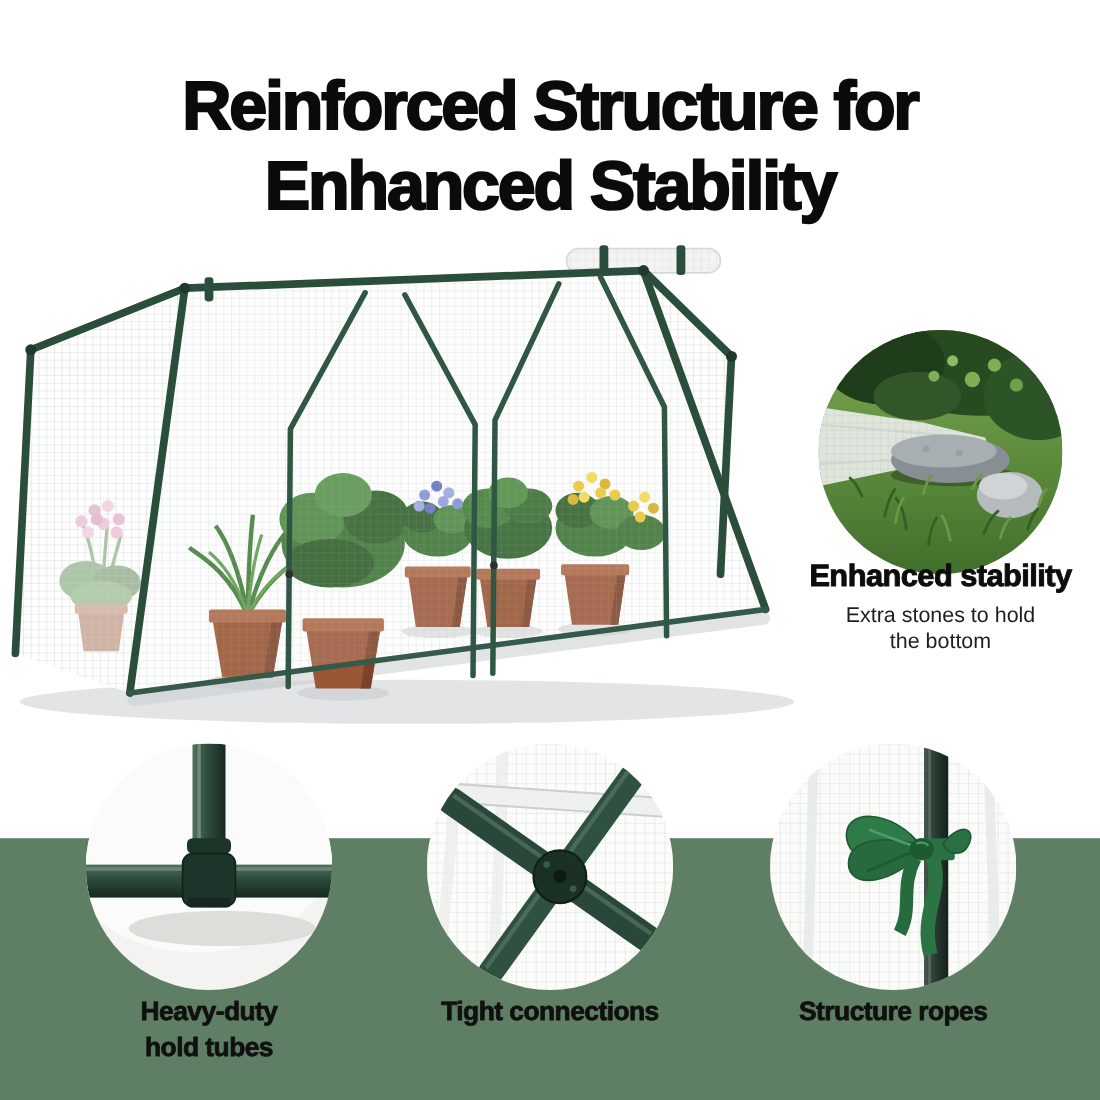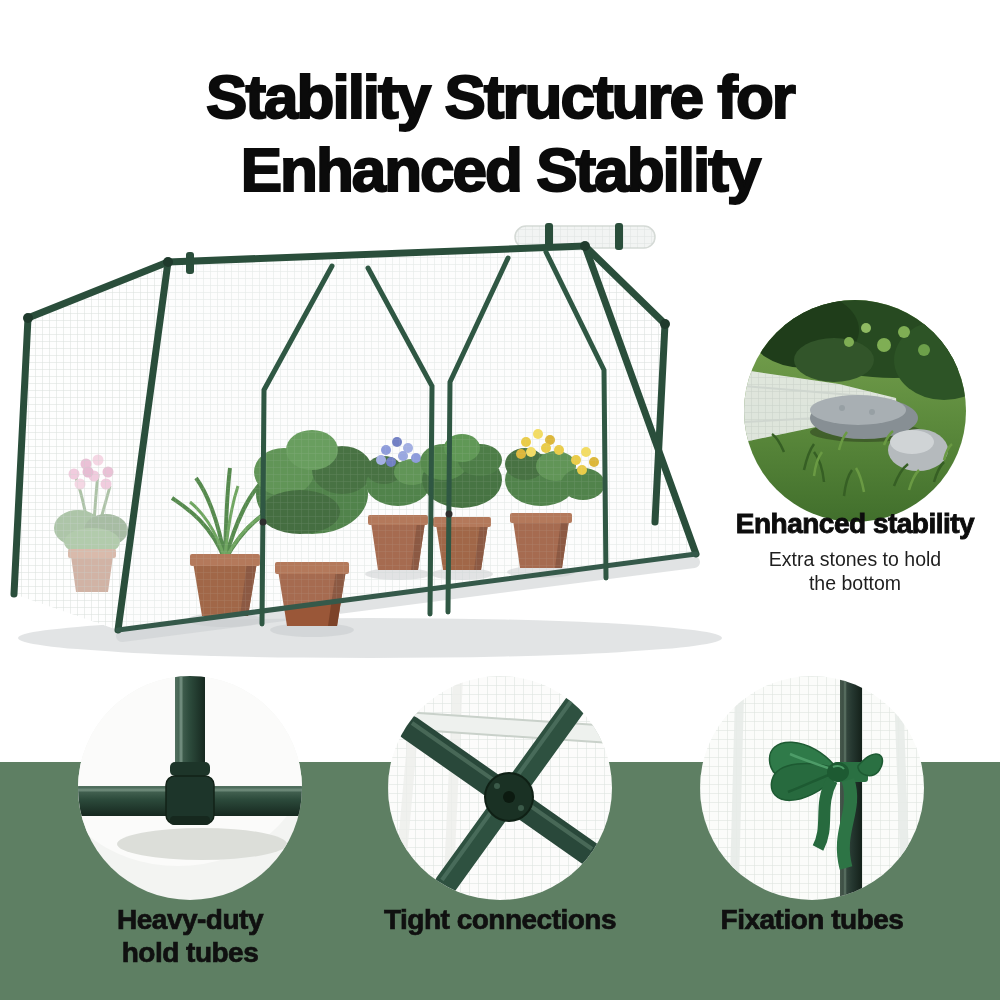--- a/index.html
+++ b/index.html
@@ -25,31 +25,31 @@
   }
   .inset-caption .d { font-size:19.5px; color:#1e1e1e; line-height:24px; margin-top:7px; }
   .band { position:absolute; left:0; top:762px; width:1000px; height:238px; background:#5e7f63; }
   .fcircle {
     position:absolute; top:676px; width:224px; height:224px;
     border-radius:50%; overflow:hidden;
   }
   #fc1 { left:78px; } #fc2 { left:388px; } #fc3 { left:700px; }
   .fcap {
     position:absolute; top:903px; width:300px; text-align:center;
-    font-size:28px; font-weight:800; color:#101010; line-height:33px;
+    font-size:24px; font-weight:800; color:#101010; line-height:33px;
     letter-spacing:-0.5px; -webkit-text-stroke:0.7px #101010;
   }
   #cap1 { left:40px; } #cap2 { left:350px; } #cap3 { left:662px; }
   svg { display:block; width:100%; height:100%; }
 </style>
 </head>
 <body>
 
 <div class="title">
-  <div>Stability Structure for</div>
+  <div>Reinforced Structure for</div>
   <div>Enhanced Stability</div>
 </div>
 
 <div class="gh">
 <svg viewBox="0 0 724 444">
   <defs>
     <pattern id="ghmesh" width="7" height="7" patternUnits="userSpaceOnUse">
       <path d="M0 0H7 M0 0V7" stroke="#c9d2cd" stroke-width="1" fill="none"></path>
     </pattern>
   </defs>
@@ -335,14 +335,14 @@
 </div>
 
 <div class="fcap" id="cap1">
   <div>Heavy-duty</div>
   <div>hold tubes</div>
 </div>
 <div class="fcap" id="cap2">
   <div>Tight connections</div>
 </div>
 <div class="fcap" id="cap3">
-  <div>Fixation tubes</div>
+  <div>Structure ropes</div>
 </div>
 
 </body></html>

